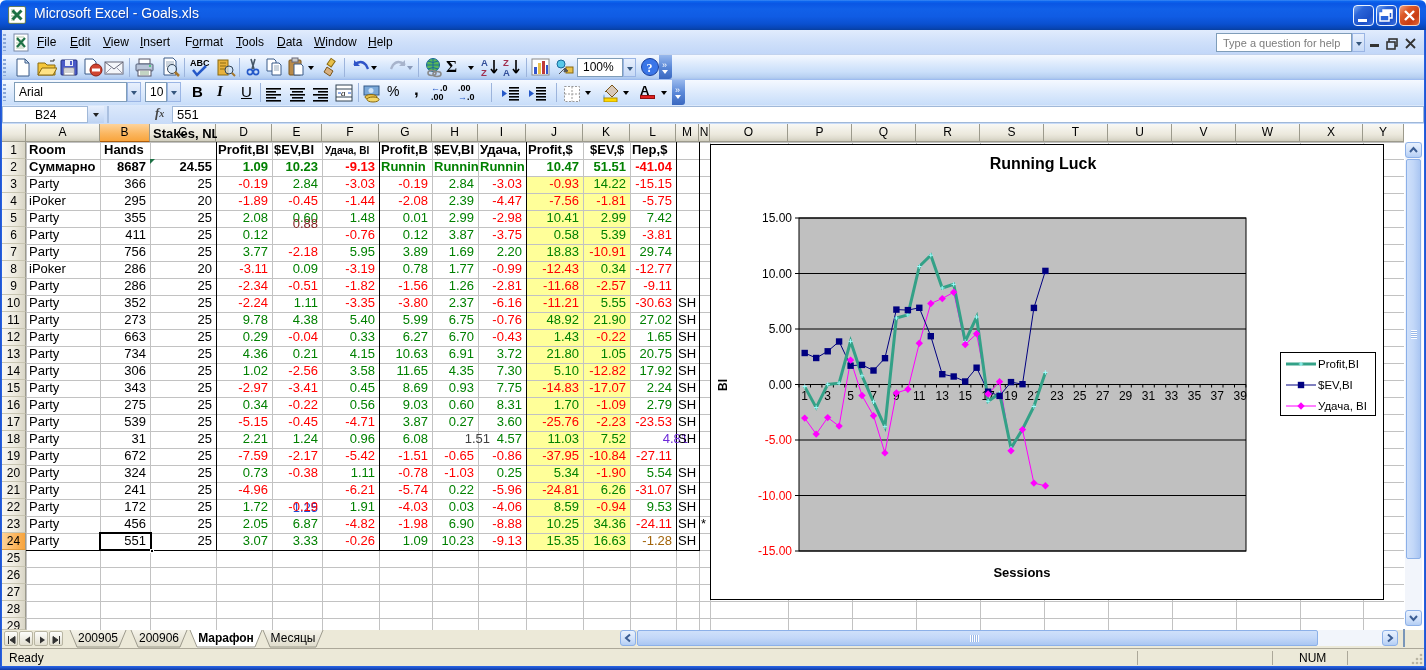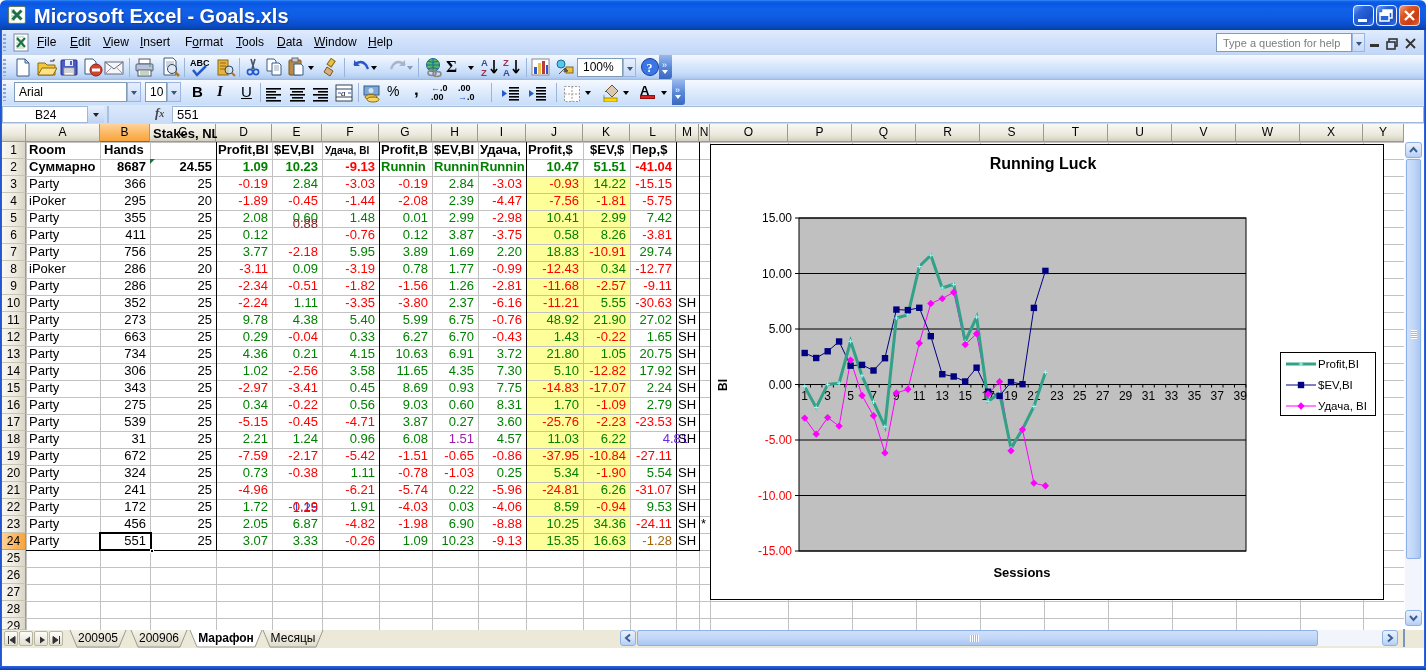--- a/index.html
+++ b/index.html
@@ -20,21 +20,21 @@
 </style></head><body>
 <div id="win">
 
 <div class="abs" style="left:0;top:0;width:1426px;height:30px;background:linear-gradient(180deg,#3b8af5 0%,#0c64ee 5%,#0a56e4 12%,#1160e8 30%,#105ce4 55%,#0a50d0 80%,#0845b4 94%,#073f9f 100%);border-radius:6px 6px 0 0">
 <div class="abs" style="left:8px;top:6px;width:18px;height:18px;background:linear-gradient(180deg,#fdfef9,#e8efdf);border:1px solid #657d5e;border-radius:2px">
 <svg width="16" height="16" viewBox="0 0 16 16">
           <rect x="1" y="1" width="14" height="14" fill="#fff"></rect>
           <path d="M2 2h4v2H2zM2 5h4v2H2zM2 8h4v2H2zM2 11h4v3H2z" fill="#cdddc8"></path>
           <path d="M3.5 3.5 L12.5 12.5 M12.5 3.5 L3.5 12.5" stroke="#1e7145" stroke-width="3"></path>
         </svg></div>
-<div class="abs" style="left:34px;top:5px;font-size:20px;font-weight:bold;color:#fff;text-shadow:1px 1px 1px #1a3f9a">Microsoft Excel - Goals.xls</div>
+<div class="abs" style="left:34px;top:5px;font-size:14px;font-weight:normal;color:#fff;text-shadow:1px 1px 1px #1a3f9a">Microsoft Excel - Goals.xls</div>
 <div class="abs" style="left:1353px;top:5px;width:21px;height:21px;border:1px solid #eaf3ff;border-radius:4px;background:linear-gradient(135deg,#7aa8f0 0%,#2a64d8 30%,#1b50c8 70%,#3a70e0 100%)">
         <div class="abs" style="left:4px;top:13px;width:9px;height:3px;background:#fff"></div>
       </div>
 <div class="abs" style="left:1376px;top:5px;width:21px;height:21px;border:1px solid #eaf3ff;border-radius:4px;background:linear-gradient(135deg,#7aa8f0 0%,#2a64d8 30%,#1b50c8 70%,#3a70e0 100%)"><svg width="19" height="19">
           <rect x="6" y="4" width="9" height="8" fill="none" stroke="#fff" stroke-width="1.5"></rect>
           <rect x="6" y="4" width="9" height="3" fill="#fff"></rect>
           <rect x="3" y="7" width="9" height="8" fill="#2a64d8" stroke="#fff" stroke-width="1.5"></rect>
           <rect x="3" y="7" width="9" height="3" fill="#fff"></rect>
         </svg></div>
 <div class="abs" style="left:1399px;top:5px;width:21px;height:21px;border:1px solid #f3d8c8;border-radius:4px;background:linear-gradient(135deg,#f0a080 0%,#dd5a28 30%,#c83c12 70%,#e06838 100%)"><svg width="19" height="19">
@@ -482,21 +482,21 @@
 <div class="cell " style="left:29px;top:227px;width:71px;">Party</div>
 <div class="cell num" style="left:100px;top:227px;width:46px;">411</div>
 <div class="cell num" style="left:150px;top:227px;width:62px;">25</div>
 <div class="cell num" style="left:216px;top:227px;width:52px;color:#008000">0.12</div>
 <div class="cell num" style="left:272px;top:216px;width:46px;color:#7f1d1d">0.88</div>
 <div class="cell num" style="left:322px;top:227px;width:53px;color:#ff0000">-0.76</div>
 <div class="cell num" style="left:379px;top:227px;width:49px;color:#008000">0.12</div>
 <div class="cell num" style="left:432px;top:227px;width:42px;color:#008000">3.87</div>
 <div class="cell num" style="left:478px;top:227px;width:44px;color:#ff0000">-3.75</div>
 <div class="cell num" style="left:526px;top:227px;width:53px;color:#008000">0.58</div>
-<div class="cell num" style="left:583px;top:227px;width:43px;color:#008000">8.26</div>
+<div class="cell num" style="left:583px;top:227px;width:43px;color:#008000">5.39</div>
 <div class="cell num" style="left:630px;top:227px;width:42px;color:#ff0000">-3.81</div>
 <div class="cell " style="left:29px;top:244px;width:71px;">Party</div>
 <div class="cell num" style="left:100px;top:244px;width:46px;">756</div>
 <div class="cell num" style="left:150px;top:244px;width:62px;">25</div>
 <div class="cell num" style="left:216px;top:244px;width:52px;color:#008000">3.77</div>
 <div class="cell num" style="left:272px;top:244px;width:46px;color:#ff0000">-2.18</div>
 <div class="cell num" style="left:322px;top:244px;width:53px;color:#008000">5.95</div>
 <div class="cell num" style="left:379px;top:244px;width:49px;color:#008000">3.89</div>
 <div class="cell num" style="left:432px;top:244px;width:42px;color:#008000">1.69</div>
 <div class="cell num" style="left:478px;top:244px;width:44px;color:#008000">2.20</div>
@@ -631,24 +631,24 @@
 <div class="cell num" style="left:583px;top:414px;width:43px;color:#ff0000">-2.23</div>
 <div class="cell num" style="left:630px;top:414px;width:42px;color:#ff0000">-23.53</div>
 <div class="cell " style="left:678px;top:414px;width:21px;">SH</div>
 <div class="cell " style="left:29px;top:431px;width:71px;">Party</div>
 <div class="cell num" style="left:100px;top:431px;width:46px;">31</div>
 <div class="cell num" style="left:150px;top:431px;width:62px;">25</div>
 <div class="cell num" style="left:216px;top:431px;width:52px;color:#008000">2.21</div>
 <div class="cell num" style="left:272px;top:431px;width:46px;color:#008000">1.24</div>
 <div class="cell num" style="left:322px;top:431px;width:53px;color:#008000">0.96</div>
 <div class="cell num" style="left:379px;top:431px;width:49px;color:#008000">6.08</div>
-<div class="cell num" style="left:432px;top:431px;width:42px;color:#a21caf">1.51</div>
+<div class="cell num" style="left:448px;top:431px;width:42px;color:#404040">1.51</div>
 <div class="cell num" style="left:478px;top:431px;width:44px;color:#008000">4.57</div>
 <div class="cell num" style="left:526px;top:431px;width:53px;color:#008000">11.03</div>
-<div class="cell num" style="left:583px;top:431px;width:43px;color:#008000">6.22</div>
+<div class="cell num" style="left:583px;top:431px;width:43px;color:#008000">7.52</div>
 <div class="cell num" style="left:646px;top:431px;width:42px;color:#6d28d9">4.81</div>
 <div class="cell " style="left:678px;top:431px;width:21px;">SH</div>
 <div class="cell " style="left:29px;top:448px;width:71px;">Party</div>
 <div class="cell num" style="left:100px;top:448px;width:46px;">672</div>
 <div class="cell num" style="left:150px;top:448px;width:62px;">25</div>
 <div class="cell num" style="left:216px;top:448px;width:52px;color:#ff0000">-7.59</div>
 <div class="cell num" style="left:272px;top:448px;width:46px;color:#ff0000">-2.17</div>
 <div class="cell num" style="left:322px;top:448px;width:53px;color:#ff0000">-5.42</div>
 <div class="cell num" style="left:379px;top:448px;width:49px;color:#ff0000">-1.51</div>
 <div class="cell num" style="left:432px;top:448px;width:42px;color:#ff0000">-0.65</div>
@@ -939,15 +939,30 @@
       <path d="M2 0 L9 17 L51 17 L58 0" fill="none" stroke="#9c9a8c"></path>
     </svg>
 <div class="abs" style="left:190px;top:630px;width:72px;height:18px;background:#fff;clip-path:polygon(0 0,100% 0,calc(100% - 7px) 100%,7px 100%);font-size:12px;font-weight:bold;text-align:center;line-height:17px;color:#000">Марафон</div>
     <svg class="abs" style="left:188px;top:630px" width="76" height="18">
       <path d="M2 0 L9 17 L67 17 L74 0" fill="none" stroke="#9c9a8c"></path>
     </svg>
 <div class="abs" style="left:263px;top:630px;width:60px;height:18px;background:linear-gradient(180deg,#f5f3ea,#dedbca);clip-path:polygon(0 0,100% 0,calc(100% - 7px) 100%,7px 100%);font-size:12px;font-weight:normal;text-align:center;line-height:17px;color:#000">Месяцы</div>
     <svg class="abs" style="left:261px;top:630px" width="64" height="18">
       <path d="M2 0 L9 17 L55 17 L62 0" fill="none" stroke="#9c9a8c"></path>
     </svg>
+<div class="abs" style="left:2px;top:648px;width:1422px;height:18px;background:#ece9d8;border-top:1px solid #aca899">
+<div class="abs" style="left:7px;top:2px;font-size:12px;color:#000">Ready</div>
+<div class="abs" style="left:1135px;top:2px;width:1px;height:14px;background:#aca899"></div>
+<div class="abs" style="left:1270px;top:2px;width:1px;height:14px;background:#aca899"></div>
+<div class="abs" style="left:1297px;top:2px;font-size:12px;color:#000">NUM</div>
+<div class="abs" style="left:1345px;top:2px;width:1px;height:14px;background:#aca899"></div>
+<svg class="abs" style="left:1406px;top:1px" width="15" height="15">
+        <circle cx="13" cy="13" r="1.3" fill="#b8b4a2"></circle>
+        <circle cx="13" cy="9" r="1.3" fill="#b8b4a2"></circle>
+        <circle cx="13" cy="5" r="1.3" fill="#b8b4a2"></circle>
+        <circle cx="9" cy="13" r="1.3" fill="#b8b4a2"></circle>
+        <circle cx="9" cy="9" r="1.3" fill="#b8b4a2"></circle>
+        <circle cx="5" cy="13" r="1.3" fill="#b8b4a2"></circle>
+      </svg>
+</div>
 <div class="abs" style="left:0;top:30px;width:2px;height:636px;background:linear-gradient(90deg,#1e50c8,#2a66e8)"></div>
 <div class="abs" style="left:1424px;top:30px;width:2px;height:636px;background:linear-gradient(90deg,#2a66e8,#1e50c8)"></div>
 <div class="abs" style="left:0;top:666px;width:1426px;height:4px;background:linear-gradient(180deg,#2a66e8,#0f3ba8)"></div>
 </div>
 </body></html>

